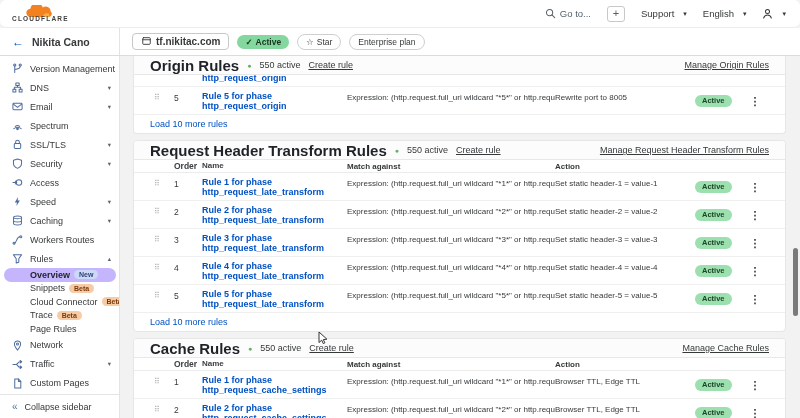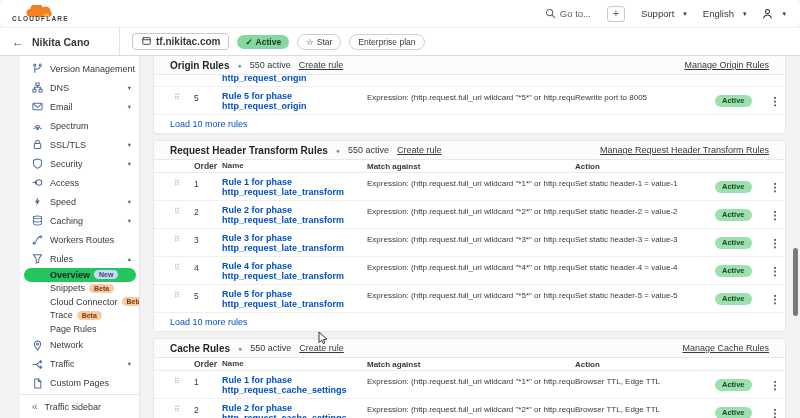--- a/index.html
+++ b/index.html
@@ -23,43 +23,43 @@
   .back-arrow { color:#0051c3; font-size:12px; }
   .account-name { font-weight:700; font-size:10.5px; }
   .zonebar-right { flex:1; display:flex; align-items:center; gap:8px; padding-left:12px; }
   .domain-box { display:flex; align-items:flex-start; gap:4px; border:1px solid #c8c8c8; border-radius:4px; padding:2px 8px; font-weight:700; font-size:10px; background:#fff; }
   .pill { display:inline-flex; align-items:center; gap:3px; border-radius:10px; padding:2px 8px; font-size:8.5px; }
   .pill-active { background:#84d79e; color:#17361f; font-weight:600; }
   .pill-star { border:1px solid #cfcfcf; color:#36393a; background:#fff; }
   .pill-plan { border:1px solid #cfcfcf; color:#36393a; background:#fff; }
 
   
-  .body-wrap { display:flex; height:362px;margin-left:20px; }
+  .body-wrap { display:flex; height:362px; }
   .sidebar { width:120px; flex:0 0 120px; background:#fff; border-right:1px solid #e3e3e3; display:flex; flex-direction:column; font-size:9px; }
   .side-scroll { flex:1; overflow:hidden; padding-top:3px; }
   .side-item { height:19px; display:flex; align-items:center; gap:7px; padding:0 8px 0 12px; cursor:pointer; }
   .side-item .lbl { flex:1; white-space:nowrap; }
   .side-item .caret { color:#5b6670; font-size:6.5px; }
   .ic { width:11px; height:11px; flex:0 0 11px; stroke:#4f6d9e; fill:none; stroke-width:1.1; stroke-linecap:round; stroke-linejoin:round; }
   .ic.fill { fill:#4f6d9e; stroke:none; }
   .sub-item { height:13.5px; display:flex; align-items:center; gap:4px; padding-left:30px; cursor:pointer; white-space:nowrap; }
-  .sub-item.selected { background:#22c55e; border-radius:8px; margin:0 3px 0 4px; padding-left:26px; font-weight:700; color:#1f2328; }
+  .sub-item.selected { background:#c4b5fd; border-radius:8px; margin:0 3px 0 4px; padding-left:26px; font-weight:700; color:#1f2328; }
   .mini-badge { font-size:7px; padding:1px 5px; border-radius:7px; font-weight:600; }
   .badge-new { background:#cbd9f7; color:#30427a; }
   .badge-beta { background:#f7cba4; color:#7a3a0f; }
   .collapse-row { height:24px; border-top:1px solid #e5e5e5; display:flex; align-items:center; gap:7px; padding-left:12px; font-size:9px; color:#36393a; cursor:pointer; }
   .collapse-glyph { color:#56749c; font-size:10px; }
 
   
   .content { flex:1; overflow:hidden; padding:0 14px 0 13px; background:#f2f2f2; }
   .card { background:#fff; border:1px solid #e6e6e6; border-radius:4px; overflow:hidden; }
   .card.first { border-top:none; border-radius:0 0 4px 4px; }
   .gap { height:6px; }
   .sec-head { height:19px; background:#fcfcfc; border-bottom:1px solid #e8e8e8; display:flex; align-items:center; padding:0 16px; gap:8px; }
-  .sec-title { font-weight:700; font-size:10px; color:#1f2328; }
+  .sec-title { font-weight:700; font-size:15px; color:#1f2328; }
   .green-dot { color:#65b06c; font-size:7px; }
   .count-txt { font-size:9px; color:#36393a; }
   .link-plain { font-size:9px; color:#36393a; text-decoration:underline; cursor:pointer; }
   .sec-manage { margin-left:auto; }
   .col-head { height:13px; display:flex; align-items:center; border-bottom:1px solid #ececec; font-size:8px; font-weight:700; color:#3c4043; }
   .row { display:flex; border-bottom:1px solid #efefef; padding:4px 0 3px; }
   .c-pad { width:14px; flex:0 0 14px; }
   .c-drag { width:18px; flex:0 0 18px; color:#a9adb2; font-size:8px; text-align:center; padding-top:2px; cursor:grab; }
   .c-order { width:36px; flex:0 0 36px; font-size:8.5px; padding:2px 0 0 8px; }
   .c-name { width:145px; flex:0 0 145px; font-size:9px; font-weight:700; color:#0051c3; line-height:10px; cursor:pointer; }
@@ -266,21 +266,21 @@
         <div class="side-item">
           <svg class="ic" viewBox="0 0 12 12">
               <path d="M3 1h4l2.6 2.6V11H3Z"></path>
               <path d="M7 1v2.8h2.6"></path>
             </svg>
           <span class="lbl">Custom Pages</span>
         </div>
       </div>
       <div class="collapse-row">
         <span class="collapse-glyph">«</span>
-        <span>Traffic sidebar</span>
+        <span>Collapse sidebar</span>
       </div>
     </nav>
 
     <main class="content">
 
       <section class="card first">
         <div class="sec-head">
           <span class="sec-title">Origin Rules</span>
           <span class="green-dot">●</span>
           <span class="count-txt">550 active</span>

